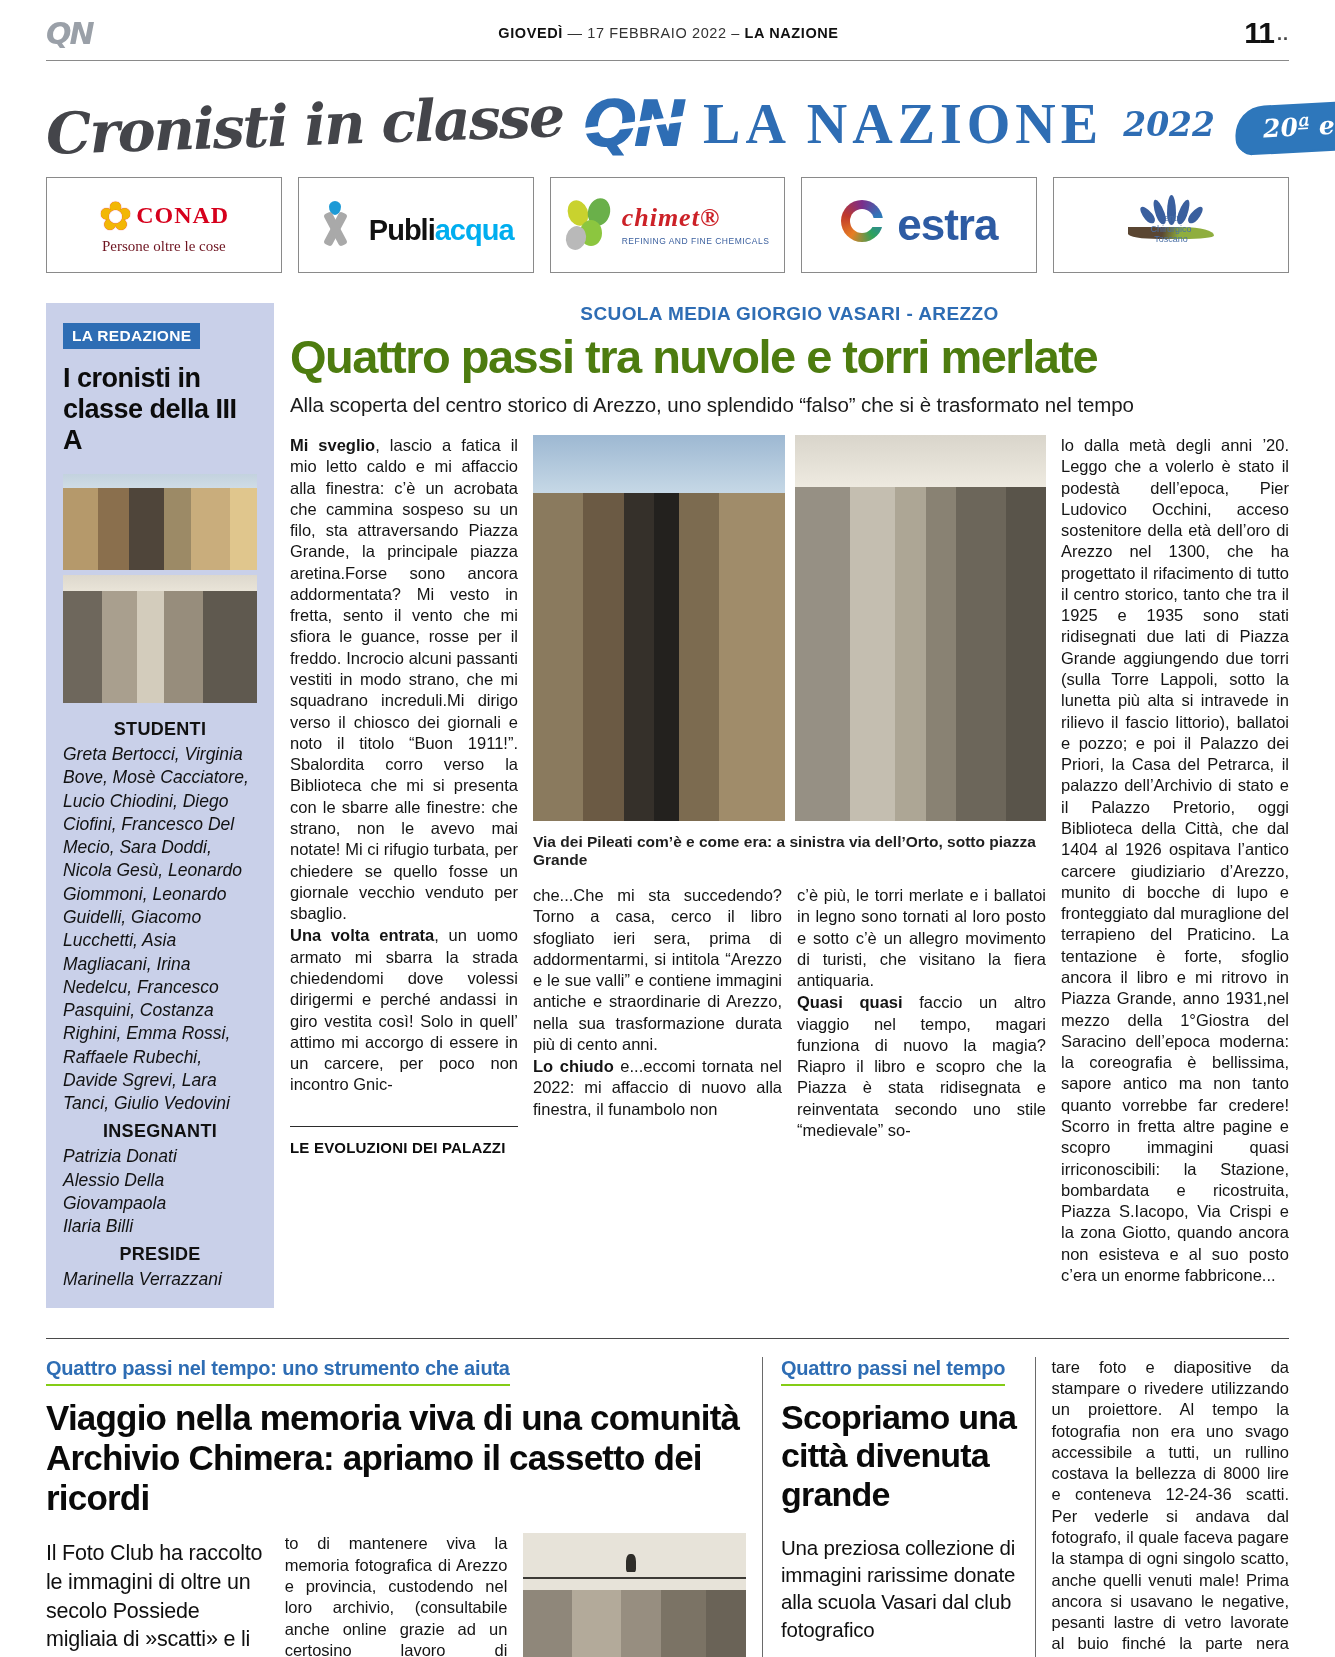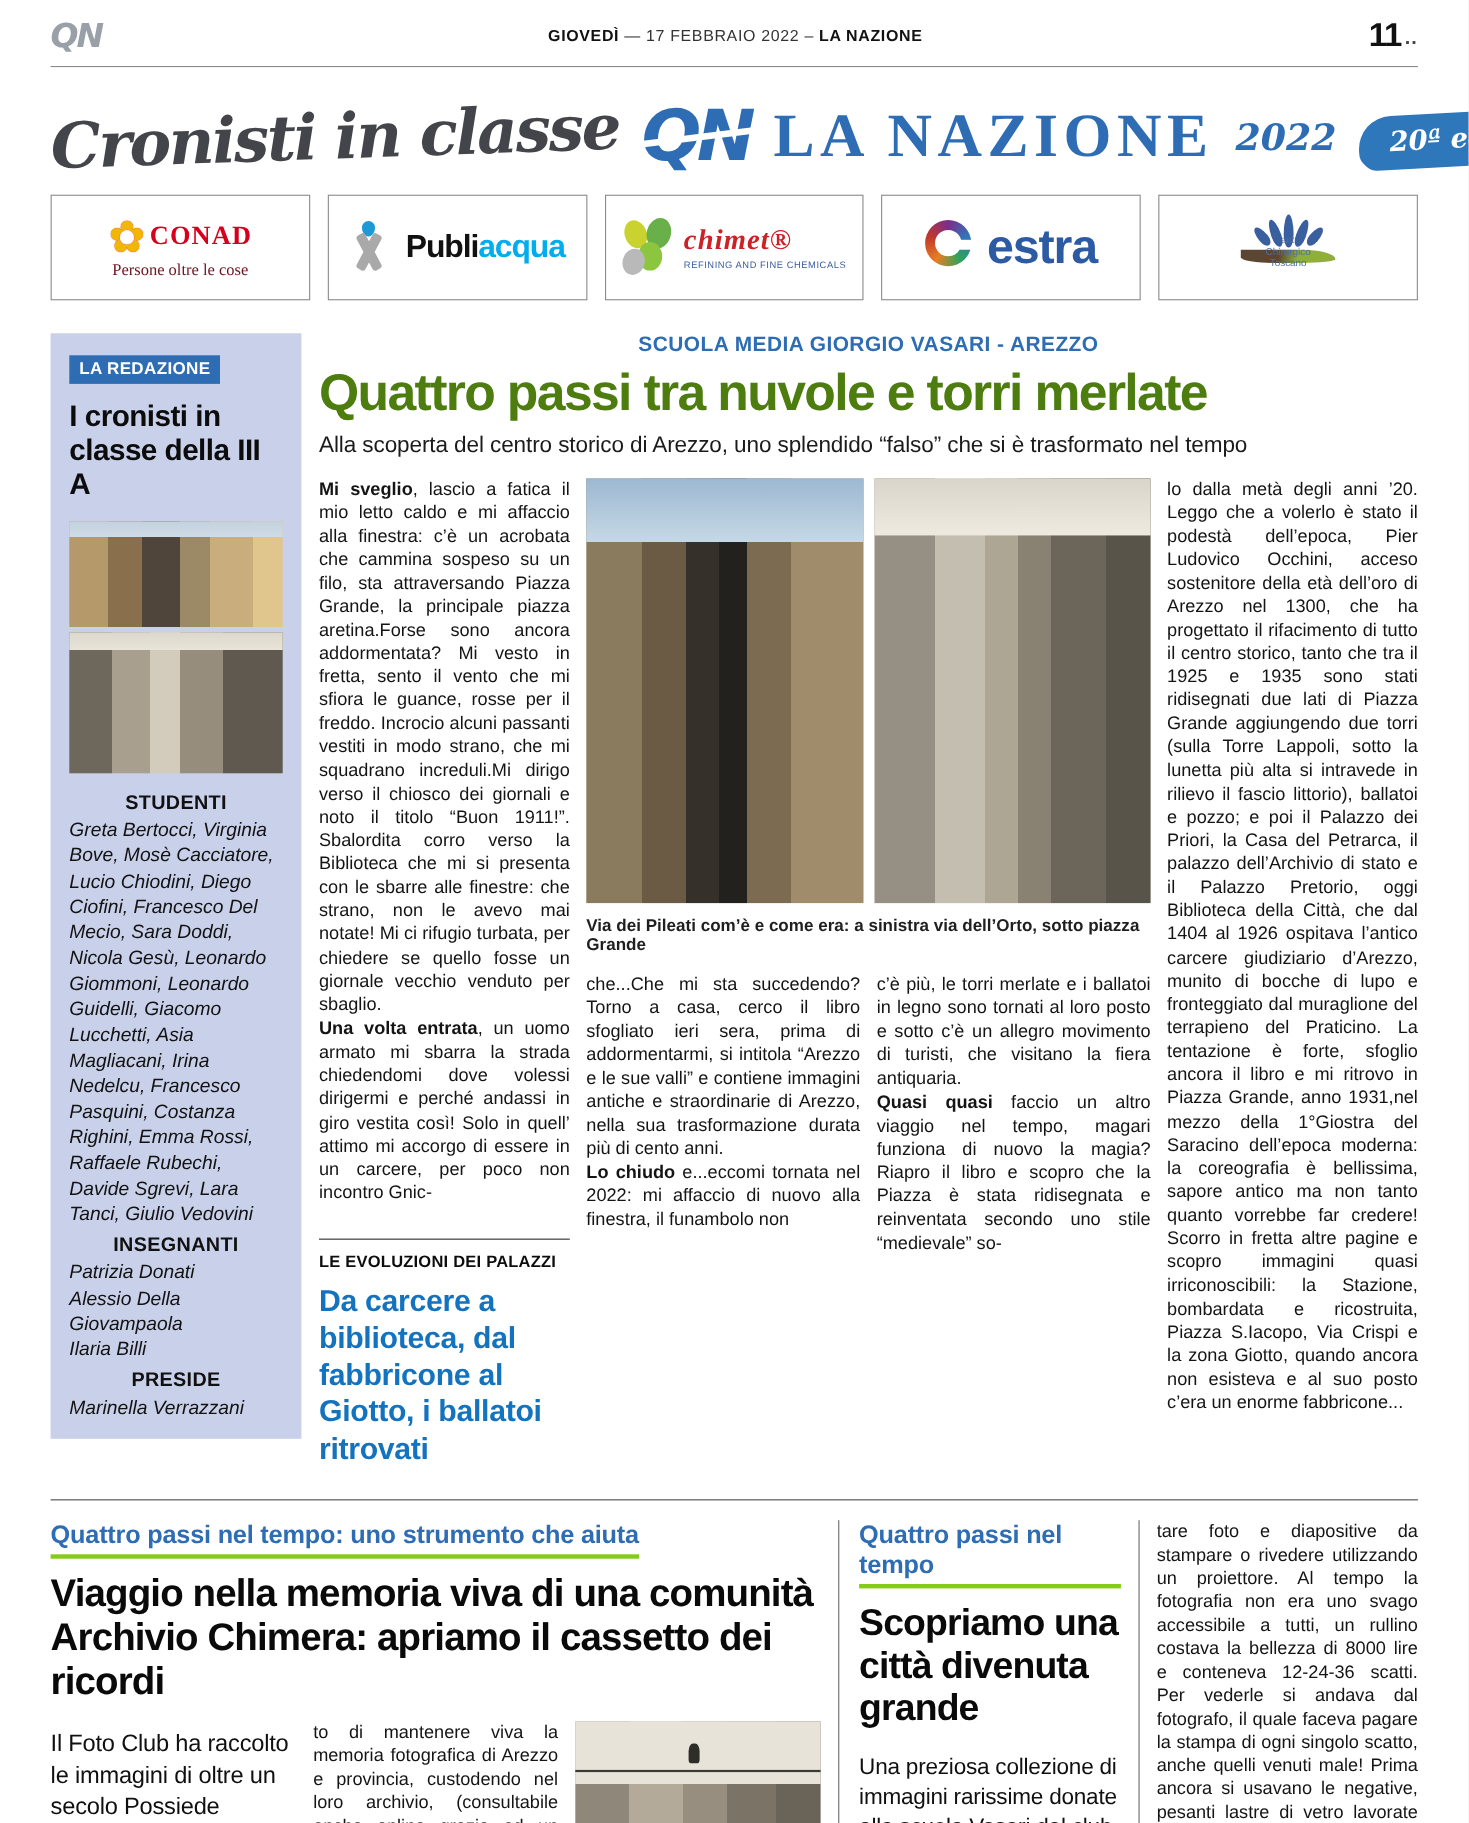--- a/index.html
+++ b/index.html
@@ -26,21 +26,21 @@
   .badge20{background:#2e77bb;color:#fff;font-family:"DejaVu Serif",serif;font-style:italic;font-weight:700;font-size:25px;padding:9px 28px;border-radius:30px 12px 26px 14px;transform:rotate(-3deg);box-shadow:2px 2px 0 #2e77bb;}
 
   
   .sponsors{display:flex;gap:16px;margin:8px 0 30px;}
   .sponsor{flex:1;height:94px;border:1px solid #8a8a8a;display:flex;align-items:center;justify-content:center;background:#fff;overflow:hidden;}
   .conad-block{display:flex;flex-direction:column;align-items:center;}
   .conad-row{display:flex;align-items:center;gap:4px;}
   .conad-flower{color:#f2b705;font-size:40px;line-height:1;text-shadow:0 0 1px #d00;}
   .conad-name{color:#d6001c;font-weight:800;font-size:24px;font-family:"Liberation Serif",serif;letter-spacing:1px;}
   .conad-tag{font-family:"Liberation Serif",serif;font-size:15px;color:#6e1420;margin-top:2px;}
-  .pa-row{display:flex;align-items:center;gap:17px;}
+  .pa-row{display:flex;align-items:flex-end;gap:17px;}
   .pa-icon{position:relative;width:34px;height:44px;}
   .pa-icon::before,.pa-icon::after{content:"";position:absolute;top:8px;left:13px;width:9px;height:36px;background:#a9a9a9;border-radius:3px;}
   .pa-icon::before{transform:rotate(28deg);}
   .pa-icon::after{transform:rotate(-28deg);}
   .pa-drop{position:absolute;top:-2px;left:11px;width:12px;height:14px;background:#1d9ad6;border-radius:50% 50% 50% 50%/40% 40% 60% 60%;}
   .pa-black{font-weight:800;font-size:29px;color:#111;letter-spacing:-1px;}
   .pa-cyan{font-weight:800;font-size:29px;color:#00aeef;letter-spacing:-1px;}
   .chimet-row{display:flex;align-items:center;gap:8px;}
   .chimet-leaves{position:relative;width:48px;height:54px;}
   .chimet-leaves i{position:absolute;border-radius:50%;}
@@ -96,21 +96,21 @@
   .ph-main-now{background:linear-gradient(180deg,#9db8d2 0,#c6d8e6 58px,rgba(0,0,0,0) 58px),linear-gradient(90deg,#8a7a5e 0 20%,#6b5a44 20% 36%,#35302a 36% 48%,#23211e 48% 58%,#7c6b50 58% 74%,#a08c6a 74%);}
   .ph-main-old{background:linear-gradient(180deg,#d9d5cb 0,#eeeae0 52px,rgba(0,0,0,0) 52px),linear-gradient(90deg,#969084 0 22%,#c4beb0 22% 40%,#ada695 40% 52%,#898273 52% 64%,#6c665a 64% 84%,#59544a 84%);}
   .caption{font-size:15.5px;font-weight:700;color:#1f1f1f;margin:12px 0 16px;}
   .midcols{display:flex;gap:15px;}
   .midcol{flex:1;min-width:0;}
 
   
   .section-divider{border:none;border-top:1px solid #4a4a4a;margin:30px 0 0;}
   .bottom{display:flex;margin-top:18px;align-items:stretch;}
   .bleft{width:716px;flex:none;box-sizing:border-box;padding-right:16px;min-width:0;}
-  .bkicker{display:inline-block;color:#2e6db4;font-weight:700;font-size:23px;border-bottom:4px solid #84cc16;padding-bottom:4px;letter-spacing:-.2px;}
+  .bkicker{display:inline-block;color:#2e6db4;font-weight:700;font-size:20px;border-bottom:2px solid #84cc16;padding-bottom:4px;letter-spacing:-.2px;}
   .bheadline{font-size:35px;font-weight:800;line-height:1.14;letter-spacing:-.8px;margin:12px 0 16px;color:#0a0a0a;}
   .bcols{display:flex;gap:16px;}
   .bcol{flex:1;min-width:0;}
   .standfirst{font-size:21.5px;line-height:1.33;color:#101010;margin:6px 0 0;letter-spacing:-.2px;}
   .ph-funambolo{height:168px;margin-bottom:14px;position:relative;background:linear-gradient(180deg,#e7e3d9 0 34%,rgba(0,0,0,0) 34%),linear-gradient(90deg,#8f877a 0 22%,#b3aa9a 22% 44%,#978e80 44% 62%,#7b7365 62% 82%,#6a6357 82%);}
   .ph-funambolo::before{content:"";position:absolute;left:0;right:0;top:26%;height:2px;background:#3c3a35;}
   .ph-funambolo::after{content:"";position:absolute;left:46%;top:12%;width:10px;height:18px;background:#2f2d29;border-radius:40% 40% 20% 20%;}
   .bright{flex:1;box-sizing:border-box;border-left:1px solid #6a6a6a;padding-left:18px;display:flex;gap:16px;min-width:0;}
   .brcolA{flex:1;min-width:0;}
   .brcolB{flex:1;min-width:0;box-sizing:border-box;border-left:1px solid #6a6a6a;padding-left:16px;}
@@ -221,21 +221,20 @@
       <h1 class="headline-main">Quattro passi tra nuvole e torri merlate</h1>
       <div class="subtitle">Alla scoperta del centro storico di Arezzo, uno splendido “falso” che si è trasformato nel tempo</div>
 
       <div class="article-cols">
 
         <div class="acol bodytext">
           <p><b class="lead-bold">Mi sveglio</b><span>, lascio a fatica il mio letto caldo e mi affaccio alla finestra: c’è un acrobata che cammina sospeso su un filo, sta attraversando Piazza Grande, la principale piazza aretina.Forse sono ancora addormentata? Mi vesto in fretta, sento il vento che mi sfiora le guance, rosse per il freddo. Incrocio alcuni passanti vestiti in modo strano, che mi squadrano increduli.Mi dirigo verso il chiosco dei giornali e noto il titolo “Buon 1911!”. Sbalordita corro verso la Biblioteca che mi si presenta con le sbarre alle finestre: che strano, non le avevo mai notate! Mi ci rifugio turbata, per chiedere se quello fosse un giornale vecchio venduto per sbaglio.</span></p>
           <p><b class="lead-bold">Una volta entrata</b><span>, un uomo armato mi sbarra la strada chiedendomi dove volessi dirigermi e perché andassi in giro vestita così! Solo in quell’ attimo mi accorgo di essere in un carcere, per poco non incontro Gnic-</span></p>
           <div class="evobox">
             <div class="evobox-label">LE EVOLUZIONI DEI PALAZZI</div>
-            <div class="evobox-title">Da carcere a biblioteca, dal fabbricone al Giotto, i ballatoi ritrovati</div>
           </div>
         </div>
 
         <div class="amid">
           <div class="photos">
             <div class="photo ph-main-now"></div>
             <div class="photo ph-main-old"></div>
           </div>
           <div class="caption">Via dei Pileati com’è e come era: a sinistra via dell’Orto, sotto piazza Grande</div>
           <div class="midcols">

